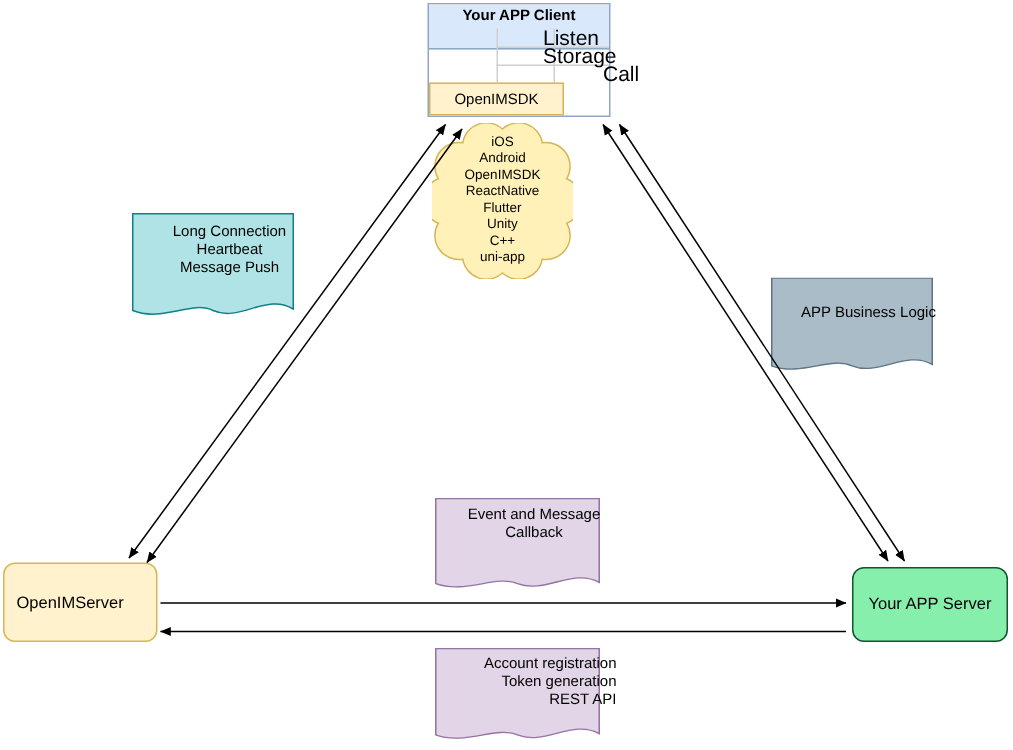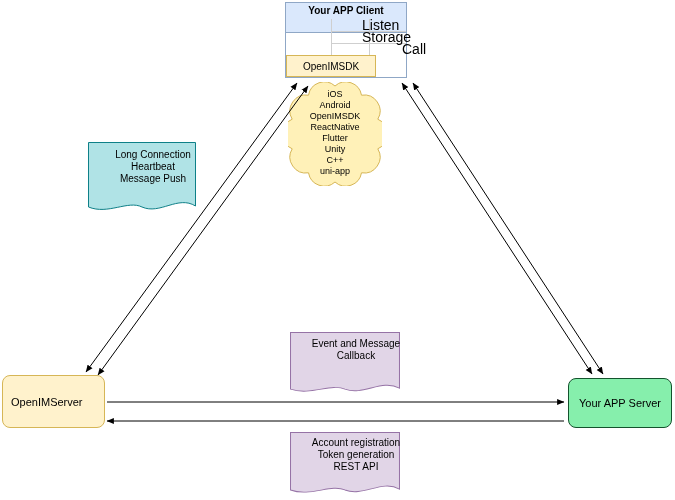--- a/index.html
+++ b/index.html
@@ -54,36 +54,44 @@
     <svg width="108" height="74" viewBox="0 0 108 74" preserveAspectRatio="none">
       <path d="M0.5,0.5 H107.5 V64 C 90,53 72,73 54,65 C 40,58 20,73 0.5,65 Z" fill="#b0e3e6" stroke="#0e8088" stroke-width="1"></path>
     </svg>
     <div class="note-lines" style="padding-top:7px;">
       <span>Long Connection</span>
       <span>Heartbeat</span>
       <span>Message Push</span>
     </div>
   </div>
 
+  <div class="note" style="left:514px;top:185px;width:108px;height:67px;">
+    <svg width="108" height="67" viewBox="0 0 108 74" preserveAspectRatio="none">
+      <path d="M0.5,0.5 H107.5 V64 C 90,53 72,73 54,65 C 40,58 20,73 0.5,65 Z" fill="#a9bcc7" stroke="#5d7585" stroke-width="1"></path>
+    </svg>
+    <div class="note-lines" style="padding-top:18px;">
+      <span>APP Business Logic</span>
+    </div>
+  </div>
 
   <div class="note" style="left:290px;top:332px;width:110px;height:65px;">
     <svg width="110" height="65" viewBox="0 0 108 74" preserveAspectRatio="none">
       <path d="M0.5,0.5 H107.5 V64 C 90,53 72,73 54,65 C 40,58 20,73 0.5,65 Z" fill="#e1d5e7" stroke="#9673a6" stroke-width="1"></path>
     </svg>
     <div class="note-lines" style="padding-top:6px;">
       <span>Event and Message</span>
       <span>Callback</span>
     </div>
   </div>
 
   <div class="note" style="left:290px;top:432px;width:110px;height:66px;">
     <svg width="110" height="66" viewBox="0 0 108 74" preserveAspectRatio="none">
       <path d="M0.5,0.5 H107.5 V64 C 90,53 72,73 54,65 C 40,58 20,73 0.5,65 Z" fill="#e1d5e7" stroke="#9673a6" stroke-width="1"></path>
     </svg>
-    <div class="note-lines" style="padding-top:5px;">
+    <div class="note-lines" style="padding-top:5px;text-align:right;">
       <span>Account registration</span>
       <span>Token generation</span>
       <span>REST API</span>
     </div>
   </div>
 
   <div id="client-box">
     <div id="client-header">Your APP Client</div>
     <div class="client-line" style="left:45px;top:16px;width:1px;height:36px;"></div>
     <div class="client-line" style="left:83px;top:16px;width:1px;height:36px;"></div>

